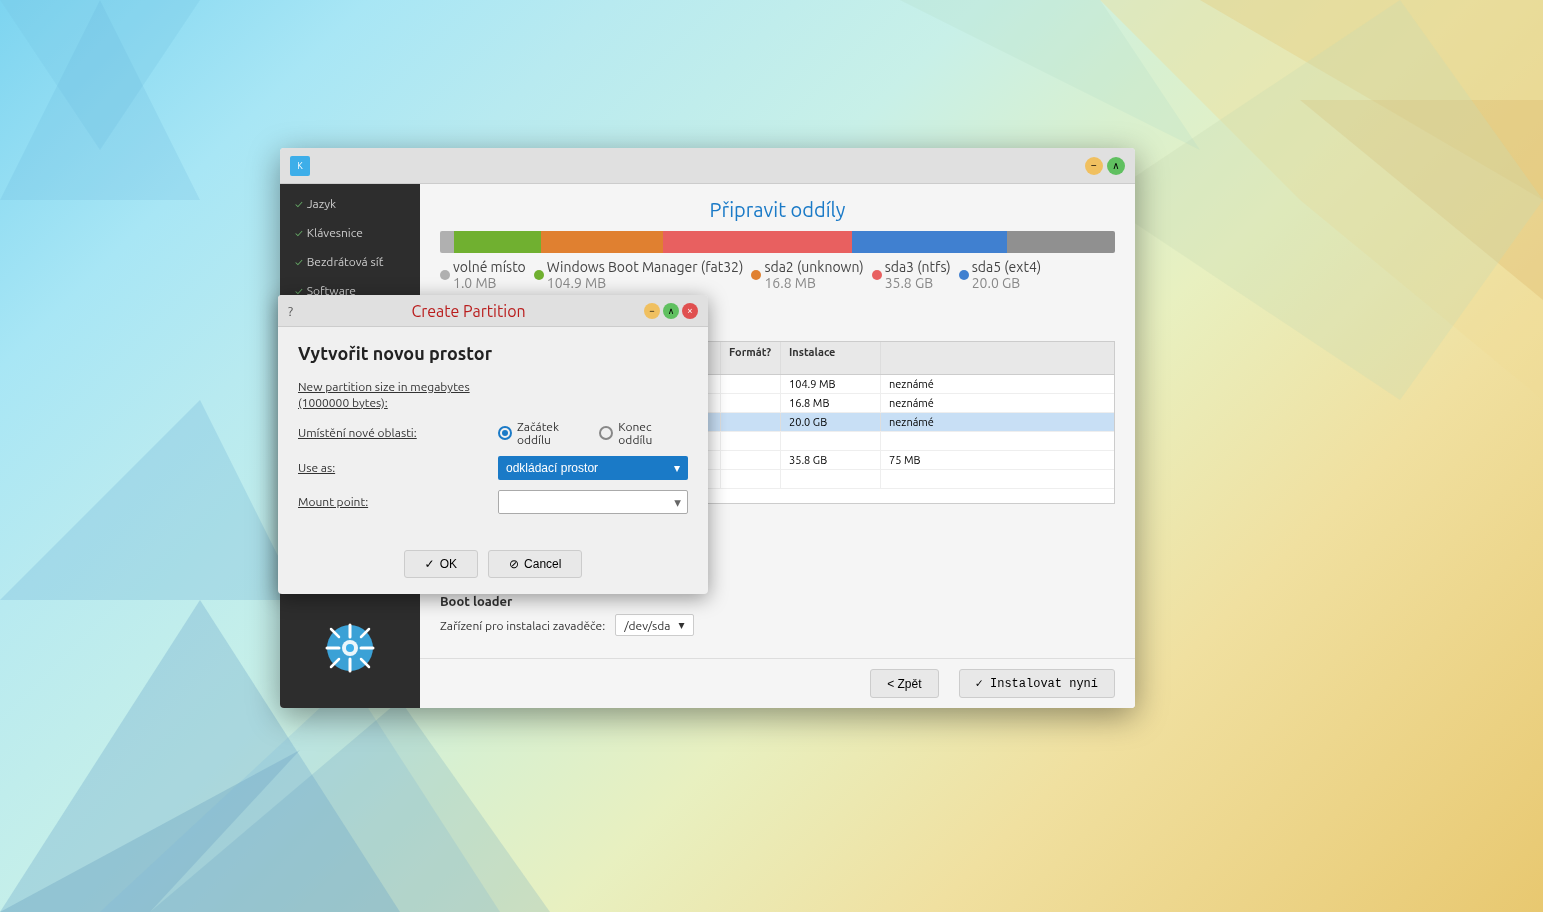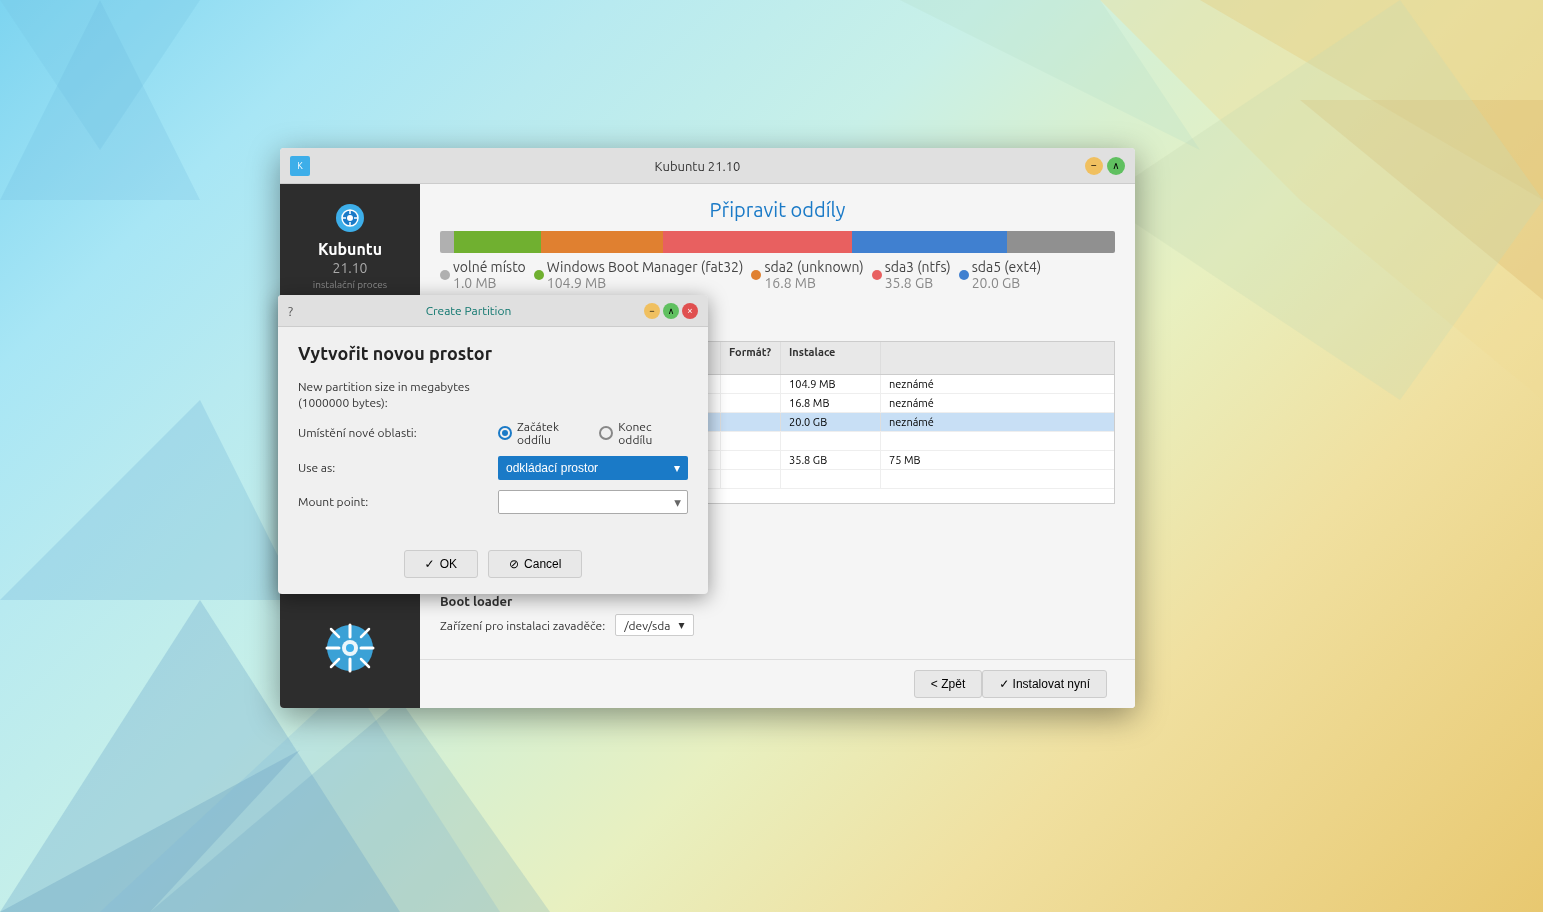--- a/index.html
+++ b/index.html
@@ -276,40 +276,41 @@
       font-size: 12px;
       border-radius: 2px;
       cursor: pointer;
       gap: 8px;
     }
 
     
     .nav-buttons {
       display: flex;
       justify-content: flex-end;
-      gap: 0;
-      padding: 10px 28px;
+      gap: 20px;
+      padding: 10px 20px;
       background: #f5f5f5;
       border-top: 1px solid #ddd;
     }
 
     .nav-btn {
       padding: 6px 16px;
       font-size: 12px;
       border: 1px solid #ccc;
       background: #e8e8e8;
       cursor: pointer;
       border-radius: 3px;
       display: flex;
       align-items: center;
       gap: 5px;
     }
 
     .nav-btn.primary {
       background: #e8e8e8;
+      font-family: Liberation Mono, monospace;
     }
 
     .dialog {
       position: absolute;
       left: 278px;
       top: 295px;
       width: 430px;
       background: #f0f0f0;
       border-radius: 4px;
       box-shadow: 0 4px 20px rgba(0,0,0,0.4);
@@ -320,22 +321,22 @@
       background: #e0e0e0;
       height: 32px;
       display: flex;
       align-items: center;
       justify-content: space-between;
       padding: 0 10px;
       border-bottom: 1px solid #ccc;
     }
 
     .dialog-title {
-      font-size: 12px;
-      color: #0f766e;
+      font-size: 16px;
+      color: #b91c1c;
       flex: 1;
       text-align: center;
     }
 
     .dialog-controls {
       display: flex;
       gap: 3px;
       align-items: center;
     }
 
@@ -367,20 +368,21 @@
       align-items: center;
       margin-bottom: 10px;
       font-size: 12px;
       color: #333;
     }
 
     .form-label {
       width: 200px;
       flex-shrink: 0;
       line-height: 1.3;
+      text-decoration: underline;
     }
 
     .form-input-area {
       flex: 1;
     }
 
     .size-input-wrapper {
       display: flex;
       border: 1px solid #aaa;
       background: white;
@@ -515,45 +517,29 @@
     <polygon points="900,0 1200,150 1100,0" fill="rgba(180,220,200,0.25)"></polygon>
     <polygon points="0,0 200,0 100,150" fill="rgba(120,200,230,0.3)"></polygon>
     <polygon points="0,200 100,0 200,200" fill="rgba(100,180,220,0.2)"></polygon>
   </svg>
 </div>
 
 <div class="installer-window">
 
   <div class="titlebar">
     <div style="width:20px;height:20px;background:#3daee9;border-radius:2px;font-size:9px;color:white;display:flex;align-items:center;justify-content:center;">K</div>
-    <div class="titlebar-title">Kubuntu 21.10</div>
     <div class="titlebar-controls">
       <button class="titlebar-btn minimize">−</button>
       <button class="titlebar-btn maximize">∧</button>
     </div>
   </div>
 
   <div class="installer-body">
 
     <div class="sidebar">
-      <div class="sidebar-header">
-        <div class="sidebar-logo">
-          <svg width="18" height="18" viewBox="0 0 18 18">
-              <circle cx="9" cy="9" r="8" fill="#1a7ac7" stroke="white" stroke-width="1.5"></circle>
-              <circle cx="9" cy="9" r="3" fill="white"></circle>
-              <line x1="9" y1="1" x2="9" y2="5" stroke="white" stroke-width="1.5"></line>
-              <line x1="9" y1="13" x2="9" y2="17" stroke="white" stroke-width="1.5"></line>
-              <line x1="1" y1="9" x2="5" y2="9" stroke="white" stroke-width="1.5"></line>
-              <line x1="13" y1="9" x2="17" y2="9" stroke="white" stroke-width="1.5"></line>
-            </svg>
-        </div>
-        <div class="sidebar-brand">Kubuntu</div>
-        <div class="sidebar-version">21.10</div>
-        <div class="sidebar-subtitle">instalační proces</div>
-      </div>
 
       <div class="sidebar-nav">
         <div class="sidebar-item">
           <span class="check">✓</span>
           <span>Jazyk</span>
         </div>
         <div class="sidebar-item">
           <span class="check">✓</span>
           <span>Klávesnice</span>
         </div>

